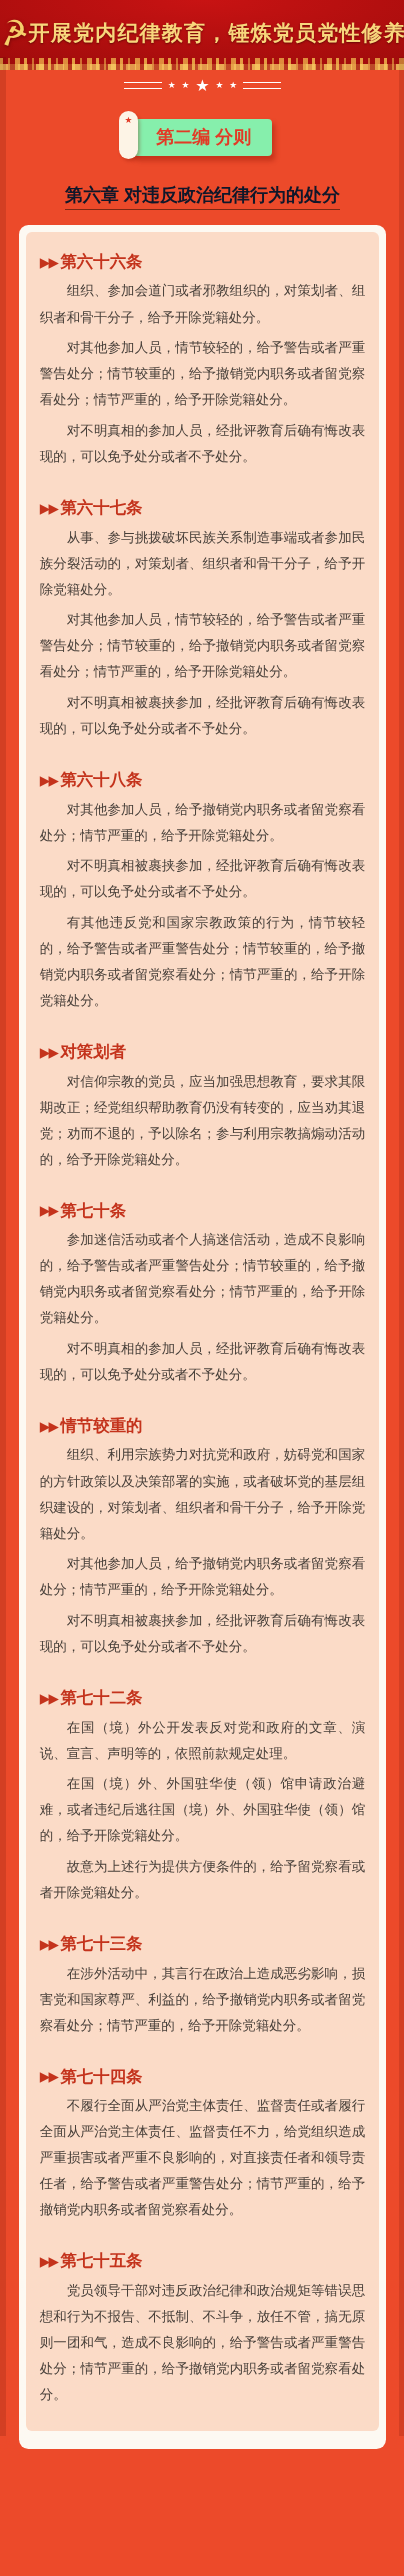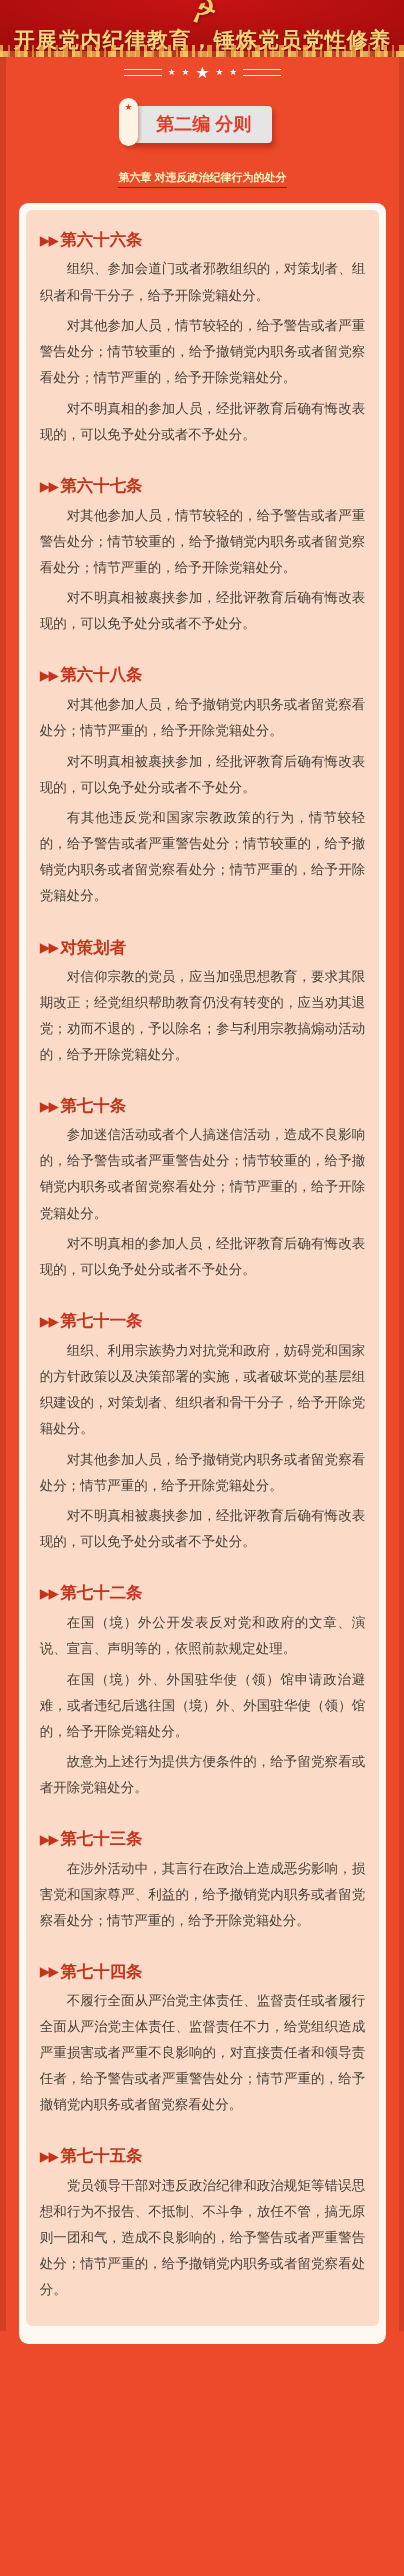--- a/index.html
+++ b/index.html
@@ -3,23 +3,23 @@
 <meta charset="utf-8">
 <style>
   html,body{margin:0;padding:0;background:#ec4a2a;}
   .page{width:405px;margin:0 auto;background:#ec4a2a;position:relative;overflow:hidden;
         font-family:"Liberation Sans","DejaVu Sans",sans-serif;}
   .page::before,.page::after{content:"";position:absolute;top:57px;bottom:13px;width:6.4px;
         background:rgba(80,5,0,.16);z-index:5;pointer-events:none;}
   .page::before{left:0}.page::after{right:0}
 
   
-  .banner{position:relative;height:57px;background:
+  .banner{position:relative;height:70px;background:
       radial-gradient(120% 160% at 50% 0%, #c81313 0%, #a90d0d 55%, #8e0808 100%);
-      display:flex;align-items:center;justify-content:center;overflow:hidden;flex-direction:column;}
+      display:flex;align-items:center;justify-content:center;overflow:hidden;}
   .emblem{font-size:33px;line-height:1;color:#f6cd6a;transform:rotate(-14deg);
       text-shadow:0 1.2px 3.5px rgba(60,0,0,.55);margin-top:-4.7px;}
   .emblem::before{content:"☭";}
   .banner h1{margin:0 0 4.7px 0;font-size:21px;font-weight:bold;color:#f8d67c;letter-spacing:1.2px;
       text-shadow:0 1.2px 1.8px rgba(70,5,0,.65);white-space:nowrap;}
   .skyline{position:absolute;left:0;right:0;bottom:0;height:11.7px;opacity:.85;
       background:repeating-linear-gradient(90deg,
         rgba(244,190,80,.95) 0 3.5px, rgba(244,190,80,0) 3.5px 7.6px,
         rgba(244,190,80,.65) 7.6px 10px, rgba(244,190,80,0) 10px 15.2px,
         rgba(244,190,80,.85) 15.2px 20px, rgba(244,190,80,0) 20px 24px);}
@@ -31,30 +31,30 @@
   
   .star-divider{display:flex;align-items:center;justify-content:center;gap:5.9px;
       padding:7.6px 0 3.5px;color:#fff;}
   .sd-line{width:38px;height:5.3px;border-top:1.2px solid #fff;border-bottom:1.2px solid #fff;}
   .sd-star{font-size:8.8px;line-height:1;}
   .sd-star::before{content:"★";}
   .sd-star.big{font-size:16px;}
 
   
   .badge-row{display:flex;justify-content:center;margin-top:15.2px;height:50px;}
-  .badge{position:relative;background:#e5e5e5;color:#e23a26;font-weight:bold;font-size:18px;
+  .badge{position:relative;background:#86efac;color:#e23a26;font-weight:bold;font-size:18px;
       padding:6.4px 21px 6.4px 23.5px;border-radius:4.1px;align-self:center;
       box-shadow:2.9px 4.1px 5.3px rgba(130,15,0,.35);white-space:nowrap;}
   .ribbon{position:absolute;left:-14px;top:-8.2px;width:19.3px;height:48px;background:#fdf4e6;
       border-radius:10px;box-shadow:1.8px 2.3px 3.5px rgba(130,15,0,.30);}
   .ribbon-star{position:absolute;left:0;right:0;top:4.1px;text-align:center;color:#e23a26;font-size:8.8px;}
   .ribbon-star::before{content:"★";}
 
   
-  .chapter{margin:21px 10.6px 0;text-align:center;font-size:11px;font-weight:bold;color:#fef9c3;}
+  .chapter{margin:21px 10.6px 0;text-align:center;font-size:18px;font-weight:bold;color:#0f172a;}
   .chapter span{border-bottom:1.8px solid #7c2713;padding-bottom:4.1px;}
 
   
   .card{margin:17.6px 19.3px 0;background:#fdf9f2;border-radius:9.4px;padding:7.6px 7px 17.6px;
       position:relative;z-index:6;}
   .panel{background:#fbdbc7;border-radius:5.9px;padding:3.5px 13.5px 17.6px;}
 
   .art-title{display:flex;align-items:center;margin:26px 0 7px;font-size:16.4px;
       color:#c4331c;font-weight:bold;line-height:1.3;}
   .article:first-child .art-title{margin-top:15.2px;}
@@ -107,20 +107,21 @@
   <p class="art-para">组织、参加会道门或者邪教组织的，对策划者、组织者和骨干分子，给予开除党籍处分。</p>
           <p class="art-para">对其他参加人员，情节较轻的，给予警告或者严重警告处分；情节较重的，给予撤销党内职务或者留党察看处分；情节严重的，给予开除党籍处分。</p>
           <p class="art-para">对不明真相的参加人员，经批评教育后确有悔改表现的，可以免予处分或者不予处分。</p>
         </section>
 
   <section class="article">
     <h3 class="art-title">
       <span class="arrows">▶▶</span>
       <span class="t">第六十七条</span>
     </h3>
+  <p class="art-para">从事、参与挑拨破坏民族关系制造事端或者参加民族分裂活动的，对策划者、组织者和骨干分子，给予开除党籍处分。</p>
           <p class="art-para">对其他参加人员，情节较轻的，给予警告或者严重警告处分；情节较重的，给予撤销党内职务或者留党察看处分；情节严重的，给予开除党籍处分。</p>
           <p class="art-para">对不明真相被裹挟参加，经批评教育后确有悔改表现的，可以免予处分或者不予处分。</p>
         </section>
 
   <section class="article">
     <h3 class="art-title">
       <span class="arrows">▶▶</span>
       <span class="t">第六十八条</span>
     </h3>
           <p class="art-para">对其他参加人员，给予撤销党内职务或者留党察看处分；情节严重的，给予开除党籍处分。</p>
@@ -141,21 +142,21 @@
       <span class="arrows">▶▶</span>
       <span class="t">第七十条</span>
     </h3>
           <p class="art-para">参加迷信活动或者个人搞迷信活动，造成不良影响的，给予警告或者严重警告处分；情节较重的，给予撤销党内职务或者留党察看处分；情节严重的，给予开除党籍处分。</p>
           <p class="art-para">对不明真相的参加人员，经批评教育后确有悔改表现的，可以免予处分或者不予处分。</p>
         </section>
 
   <section class="article">
     <h3 class="art-title">
       <span class="arrows">▶▶</span>
-      <span class="t">第七十一条</span>
+      <span class="t">情节较重的</span>
     </h3>
   <p class="art-para">组织、利用宗族势力对抗党和政府，妨碍党和国家的方针政策以及决策部署的实施，或者破坏党的基层组织建设的，对策划者、组织者和骨干分子，给予开除党籍处分。</p>
           <p class="art-para">对其他参加人员，给予撤销党内职务或者留党察看处分；情节严重的，给予开除党籍处分。</p>
           <p class="art-para">对不明真相被裹挟参加，经批评教育后确有悔改表现的，可以免予处分或者不予处分。</p>
         </section>
 
   <section class="article">
     <h3 class="art-title">
       <span class="arrows">▶▶</span>
       <span class="t">第七十二条</span>

